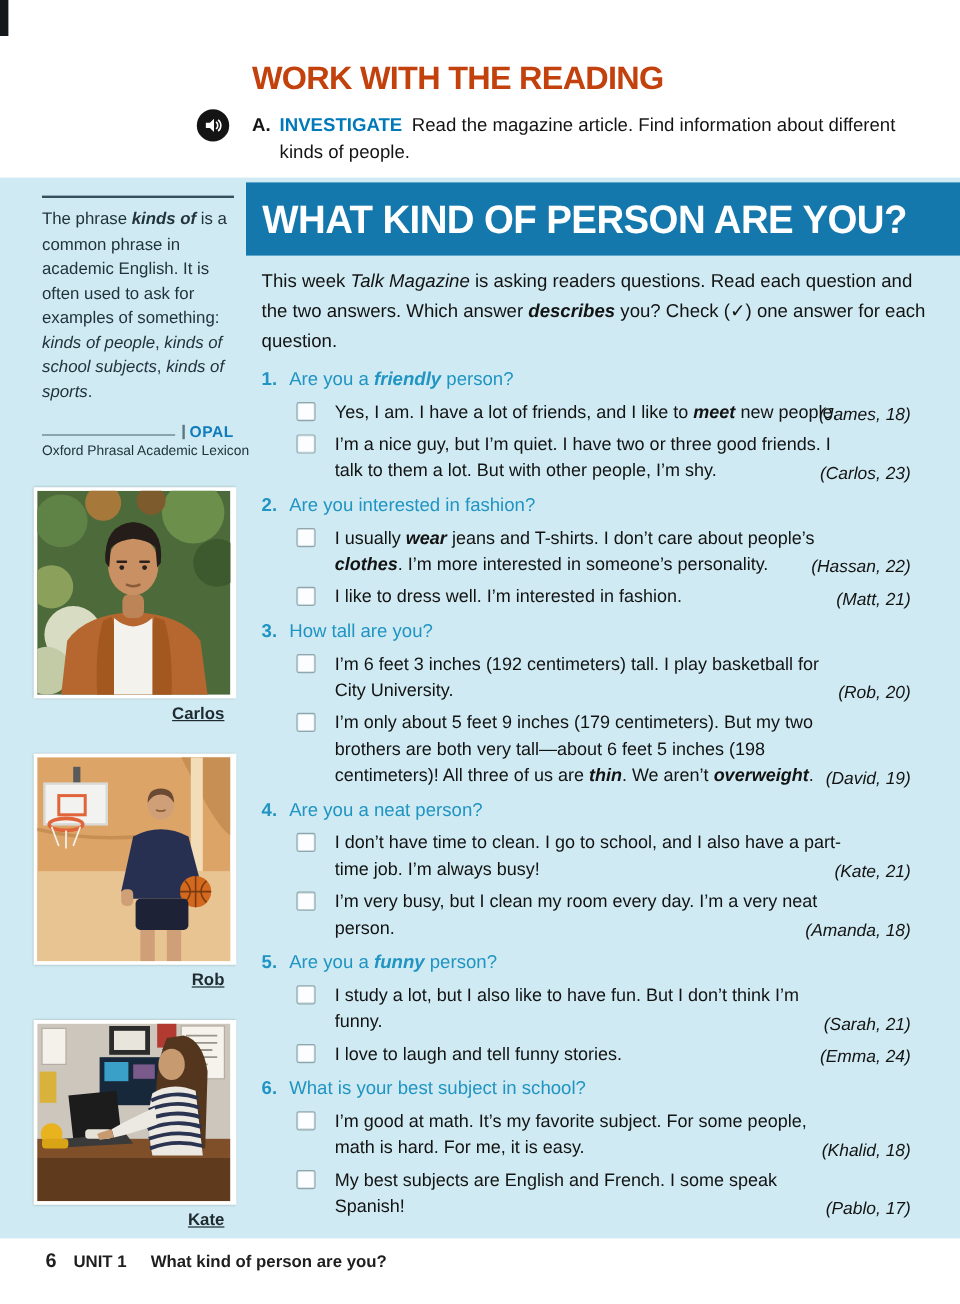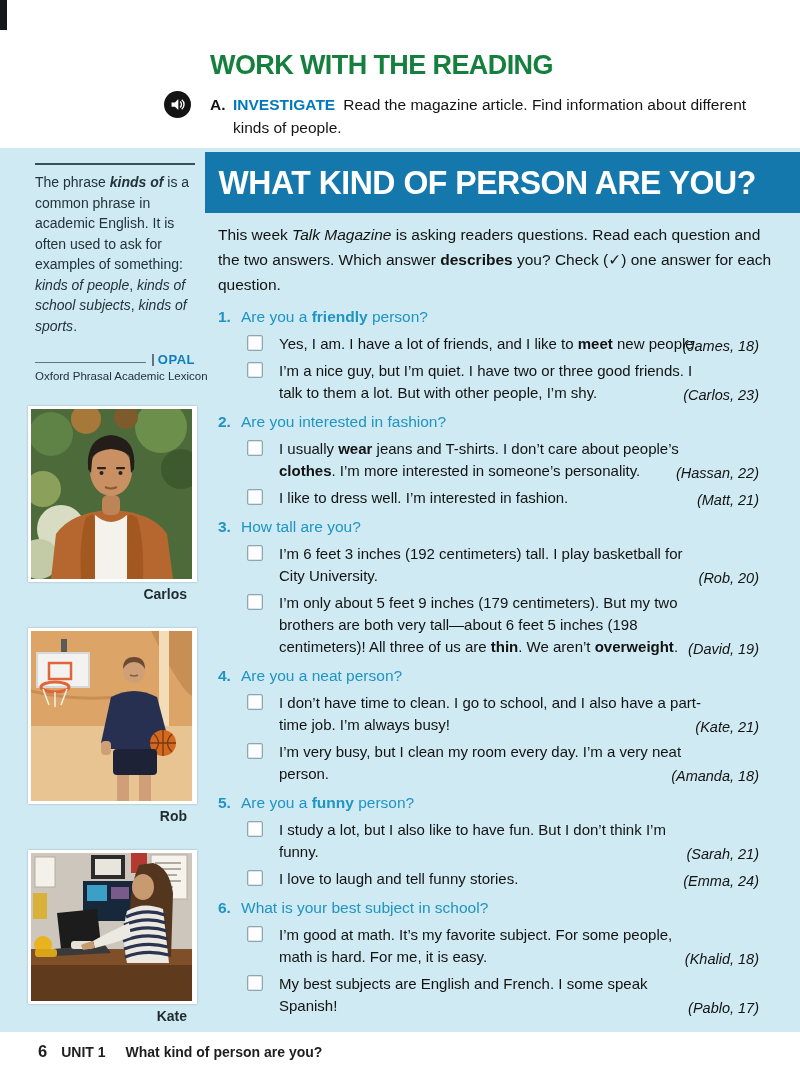--- a/index.html
+++ b/index.html
@@ -10,21 +10,21 @@
     color:#1a1a1a;
     position:relative;
     width:800px; height:1087px;
     overflow:hidden;
   }
   .artifact-mark { position:absolute; left:0; top:0; width:7px; height:30px; background:#15181a; }
 
   
   .page-head-title{
     position:absolute; left:210px; top:50px;
-    font-size:27px; font-weight:700; letter-spacing:-0.6px; color:#15803d;
+    font-size:27px; font-weight:700; letter-spacing:-0.6px; color:#c2410c;
   }
   .audio-btn{
     position:absolute; left:164px; top:91px; width:27px; height:27px;
     background:#141414; border-radius:50%;
     display:flex; align-items:center; justify-content:center;
   }
   .instruction{
     position:absolute; left:210px; top:93px; width:566px;
     font-size:15.5px; line-height:23px; color:#141414;
     display:flex;
@@ -60,21 +60,21 @@
   .checkbox{
     width:16px; height:16px; flex:none; margin:2px 16px 0 6px;
     background:#fbfdfe; border:1px solid #8fa6ae; border-radius:2px;
     box-shadow:0 0 0 0.5px #b9cdd4 inset;
   }
   .answer-text{ width:428px; font-size:15px; line-height:22px; color:#131313; }
   .attribution{
     position:absolute; right:0; bottom:1px;
     font-style:italic; font-size:14.5px; color:#131313;
   }
-  .seg-b{ font-weight:700; }
+  .seg-b{ font-weight:700;font-style:italic; }
   .seg-i{ font-style:italic; }
 
   
   .sidebar{ position:absolute; left:20px; top:160px; width:177px; }
   .al-box{
     margin:3px 2px 0 15px; padding-top:7px;
     border-top:2px solid #33505c;
   }
   .al-title{ font-size:14.5px; font-weight:700; color:#1d3947; letter-spacing:-0.2px; margin-bottom:4px; }
   .al-body{ font-size:14px; line-height:20.5px; color:#22333c; }
@@ -82,21 +82,21 @@
   .opal-line{ flex:1; border-bottom:1.5px solid #5c7682; margin-bottom:4px; }
   .opal-tick{ width:1.5px; height:12px; background:#5c7682; margin:0 4px 1px 6px; }
   .opal-label{ font-size:13px; font-weight:700; color:#0f7cbd; letter-spacing:0.5px; }
   .opal-caption{ font-size:11.5px; color:#22333c; margin-top:3px; white-space:nowrap; }
 
   .photo-card{ margin:0 0 0 8px; width:169px; background:#ffffff; padding:3px; box-shadow:0 0 2px rgba(0,0,0,0.25); }
   .photo-card svg{ display:block; }
   .photo1{ margin-top:24px; }
   .photo2{ margin-top:26px; }
   .photo3{ margin-top:26px; }
-  .photo-caption{ text-align:right; font-size:14px; font-weight:700; color:#1f2b31; margin:4px 10px 0 0; }
+  .photo-caption{ text-align:right; font-size:14px; font-weight:700; color:#1f2b31; margin:4px 10px 0 0;text-decoration:underline; }
 
   
   .footer{ position:absolute; left:38px; top:1042px; display:flex; align-items:baseline; color:#1e1e1e; }
   .footer-num{ font-size:16.5px; font-weight:700; margin-right:14px; }
   .footer-unit{ font-size:14px; font-weight:700; margin-right:20px; }
   .footer-title{ font-size:14px; font-weight:600; }
 </style>
 </head>
 <body>
 

